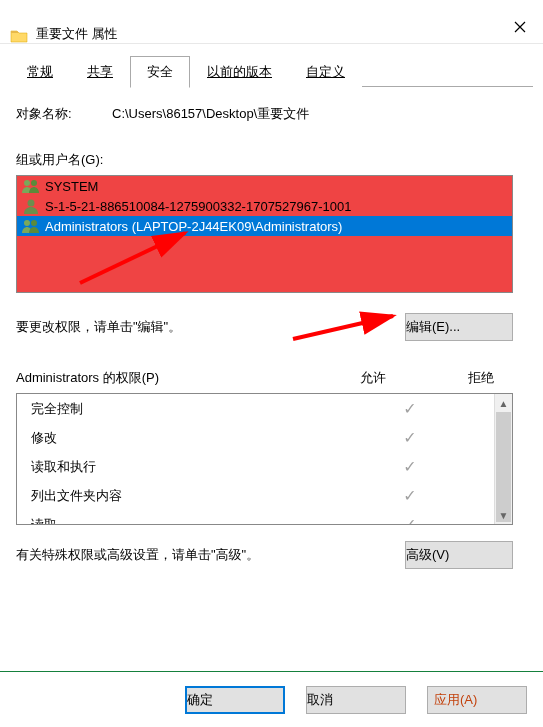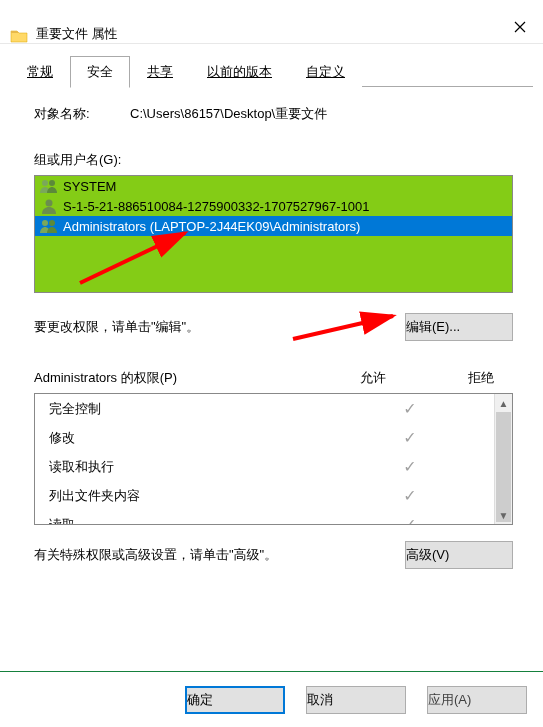--- a/index.html
+++ b/index.html
@@ -9,36 +9,36 @@
 .titlebar .folder-icon { width: 18px; height: 14px; margin-right: 8px; }
 .titlebar .title { flex: 1; color: #000; }
 .titlebar .close { width: 46px; height: 32px; display: flex; align-items: center; justify-content: center; cursor: pointer; }
 
 .tabs { display: flex; padding: 12px 10px 0 10px; position: relative; }
 .tabs::after { content: ""; position: absolute; left: 10px; right: 10px; bottom: 0; height: 1px; background: #aaa; z-index: 0; }
 .tab { padding: 6px 16px; border: 1px solid transparent; border-bottom: none; color: #000; cursor: pointer; position: relative; z-index: 1; background: #fff; }
 .tab.active { border: 1px solid #aaa; border-bottom: 1px solid #fff; margin-bottom: -1px; }
 .tab:not(.active) { border-bottom: none; text-decoration: underline; }
 
-.content { padding: 18px 30px 0 34px; }
+.content { padding: 18px 30px 0 16px; }
 
 .row-obj { display: flex; margin-bottom: 28px; }
 .row-obj .lbl { width: 96px; }
 
 .grp-label { margin-bottom: 6px; }
 
-.listbox { border: 1px solid #888; height: 118px; background: #84cc16; overflow: hidden; }
+.listbox { border: 1px solid #888; height: 118px; background: #ef4444; overflow: hidden; }
 .list-item { display: flex; align-items: center; padding: 2px 4px; gap: 4px; }
 .list-item.selected { background: #0078d7; color: #fff; }
 .user-icon { width: 20px; height: 16px; flex-shrink: 0; }
 
 .edit-row { display: flex; align-items: center; margin-top: 20px; }
 .edit-row .txt { flex: 1; }
 .btn { min-width: 108px; height: 28px; background: #e1e1e1; border: 1px solid #adadad; cursor: pointer; display: inline-flex; align-items: center; justify-content: flex-start; }
-.btn:disabled, .btn.disabled { color: #404040; }
+.btn:disabled, .btn.disabled { color: #c2410c; padding-left: 6px; }
 
 .perm-header { display: flex; margin-top: 28px; margin-bottom: 6px; gap: 40px; }
 .perm-header .name { flex: 1; }
 .perm-header .col { width: 72px; text-align: center; }
 .perm-header .col:last-child { width: 64px; }
 
 .perm-box { border: 1px solid #888; height: 132px; display: flex; }
 .perm-scroll { flex: 1; overflow: hidden; }
 .perm-row { display: flex; align-items: center; height: 29px; padding-left: 14px; }
 .perm-row .pname { flex: 1; }
@@ -73,22 +73,22 @@
   <span class="title">重要文件 属性</span>
   <div class="close">
     <svg width="12" height="12" viewBox="0 0 12 12">
         <path d="M1 1l10 10M11 1L1 11" stroke="#000" stroke-width="1.2" fill="none"></path>
       </svg>
   </div>
 </div>
 
 <div class="tabs">
   <div class="tab">常规</div>
+  <div class="tab">共享</div>
   <div class="tab active">安全</div>
-  <div class="tab">共享</div>
   <div class="tab">以前的版本</div>
   <div class="tab">自定义</div>
 </div>
 
 <div class="content">
 
   <div class="row-obj">
     <span class="lbl">对象名称:</span>
     <span>C:\Users\86157\Desktop\重要文件</span>
   </div>

